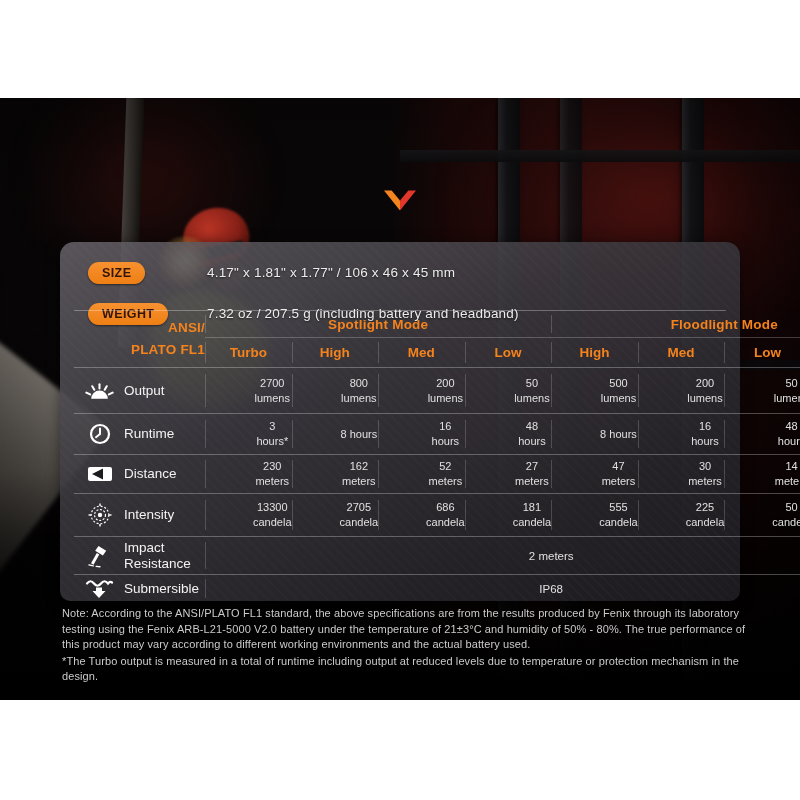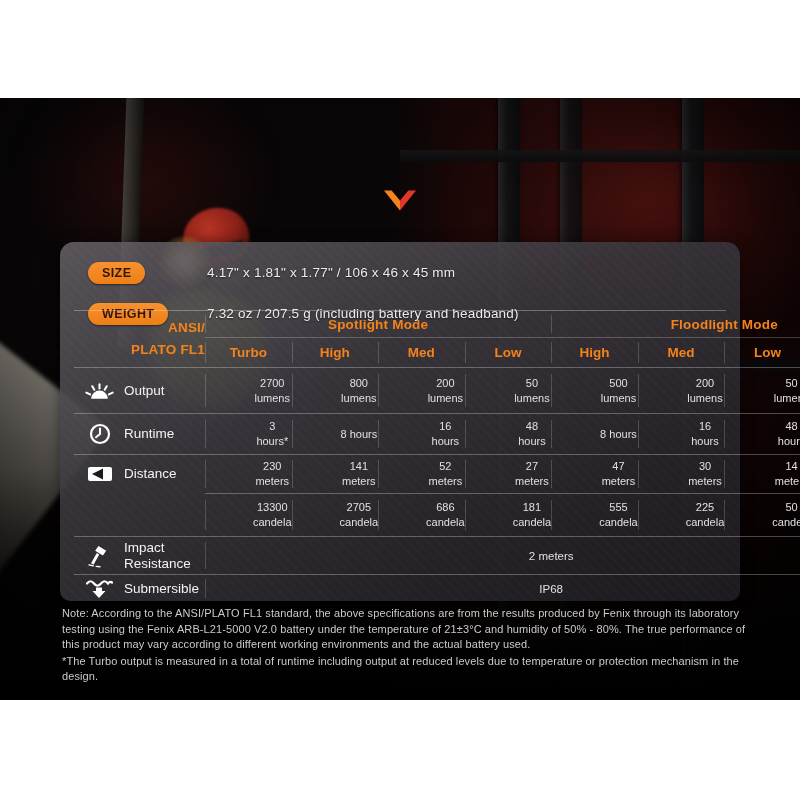--- a/index.html
+++ b/index.html
@@ -195,27 +195,43 @@
         <div class="c-label" style="grid-area: 5 / 1;">
           <span class="ic">
             <svg width="26" height="18" viewBox="0 0 26 18">
               <rect x="1" y="2" width="24" height="14" rx="2" fill="#fff"></rect>
               <path d="M5 9 L16 3.5 V14.5 Z" fill="#1b1b1d"></path>
             </svg>
           </span>
           <span>Distance</span>
         </div>
         <div class="c-val vsep" style="grid-area: 5 / 2;">230 meters</div>
-        <div class="c-val vsep" style="grid-area: 5 / 3;">141 meters</div>
+        <div class="c-val vsep" style="grid-area: 5 / 3;">162 meters</div>
         <div class="c-val vsep" style="grid-area: 5 / 4;">52 meters</div>
         <div class="c-val vsep" style="grid-area: 5 / 5;">27 meters</div>
         <div class="c-val vsep" style="grid-area: 5 / 6;">47 meters</div>
         <div class="c-val vsep" style="grid-area: 5 / 7;">30 meters</div>
         <div class="c-val vsep" style="grid-area: 5 / 8;">14 meters</div>
         <div class="c-val vsep" style="grid-area: 5 / 9;">5 meters</div>
+        <div class="c-label" style="grid-area: 6 / 1;">
+          <span class="ic">
+            <svg width="24" height="24" viewBox="0 0 24 24">
+              <circle cx="12" cy="12" r="2.2" fill="#fff"></circle>
+              <circle cx="12" cy="12" r="5.5" fill="none" stroke="#fff" stroke-width="1.2" stroke-dasharray="2 1.6"></circle>
+              <circle cx="12" cy="12" r="8.8" fill="none" stroke="#fff" stroke-width="1.2" stroke-dasharray="2 1.8"></circle>
+              <g stroke="#fff" stroke-width="1.4">
+                <line x1="12" y1="0.5" x2="12" y2="3"></line>
+                <line x1="12" y1="21" x2="12" y2="23.5"></line>
+                <line x1="0.5" y1="12" x2="3" y2="12"></line>
+                <line x1="21" y1="12" x2="23.5" y2="12"></line>
+              </g>
+            </svg>
+          </span>
+          <span>Intensity</span>
+        </div>
         <div class="c-val vsep" style="grid-area: 6 / 2;">13300<br>candela</div>
         <div class="c-val vsep" style="grid-area: 6 / 3;">2705<br>candela</div>
         <div class="c-val vsep" style="grid-area: 6 / 4;">686<br>candela</div>
         <div class="c-val vsep" style="grid-area: 6 / 5;">181<br>candela</div>
         <div class="c-val vsep" style="grid-area: 6 / 6;">555<br>candela</div>
         <div class="c-val vsep" style="grid-area: 6 / 7;">225<br>candela</div>
         <div class="c-val vsep" style="grid-area: 6 / 8;">50<br>candela</div>
         <div class="c-val vsep" style="grid-area: 6 / 9;">6<br>candela</div>
         <div class="c-label" style="grid-area: 7 / 1;">
           <span class="ic">

